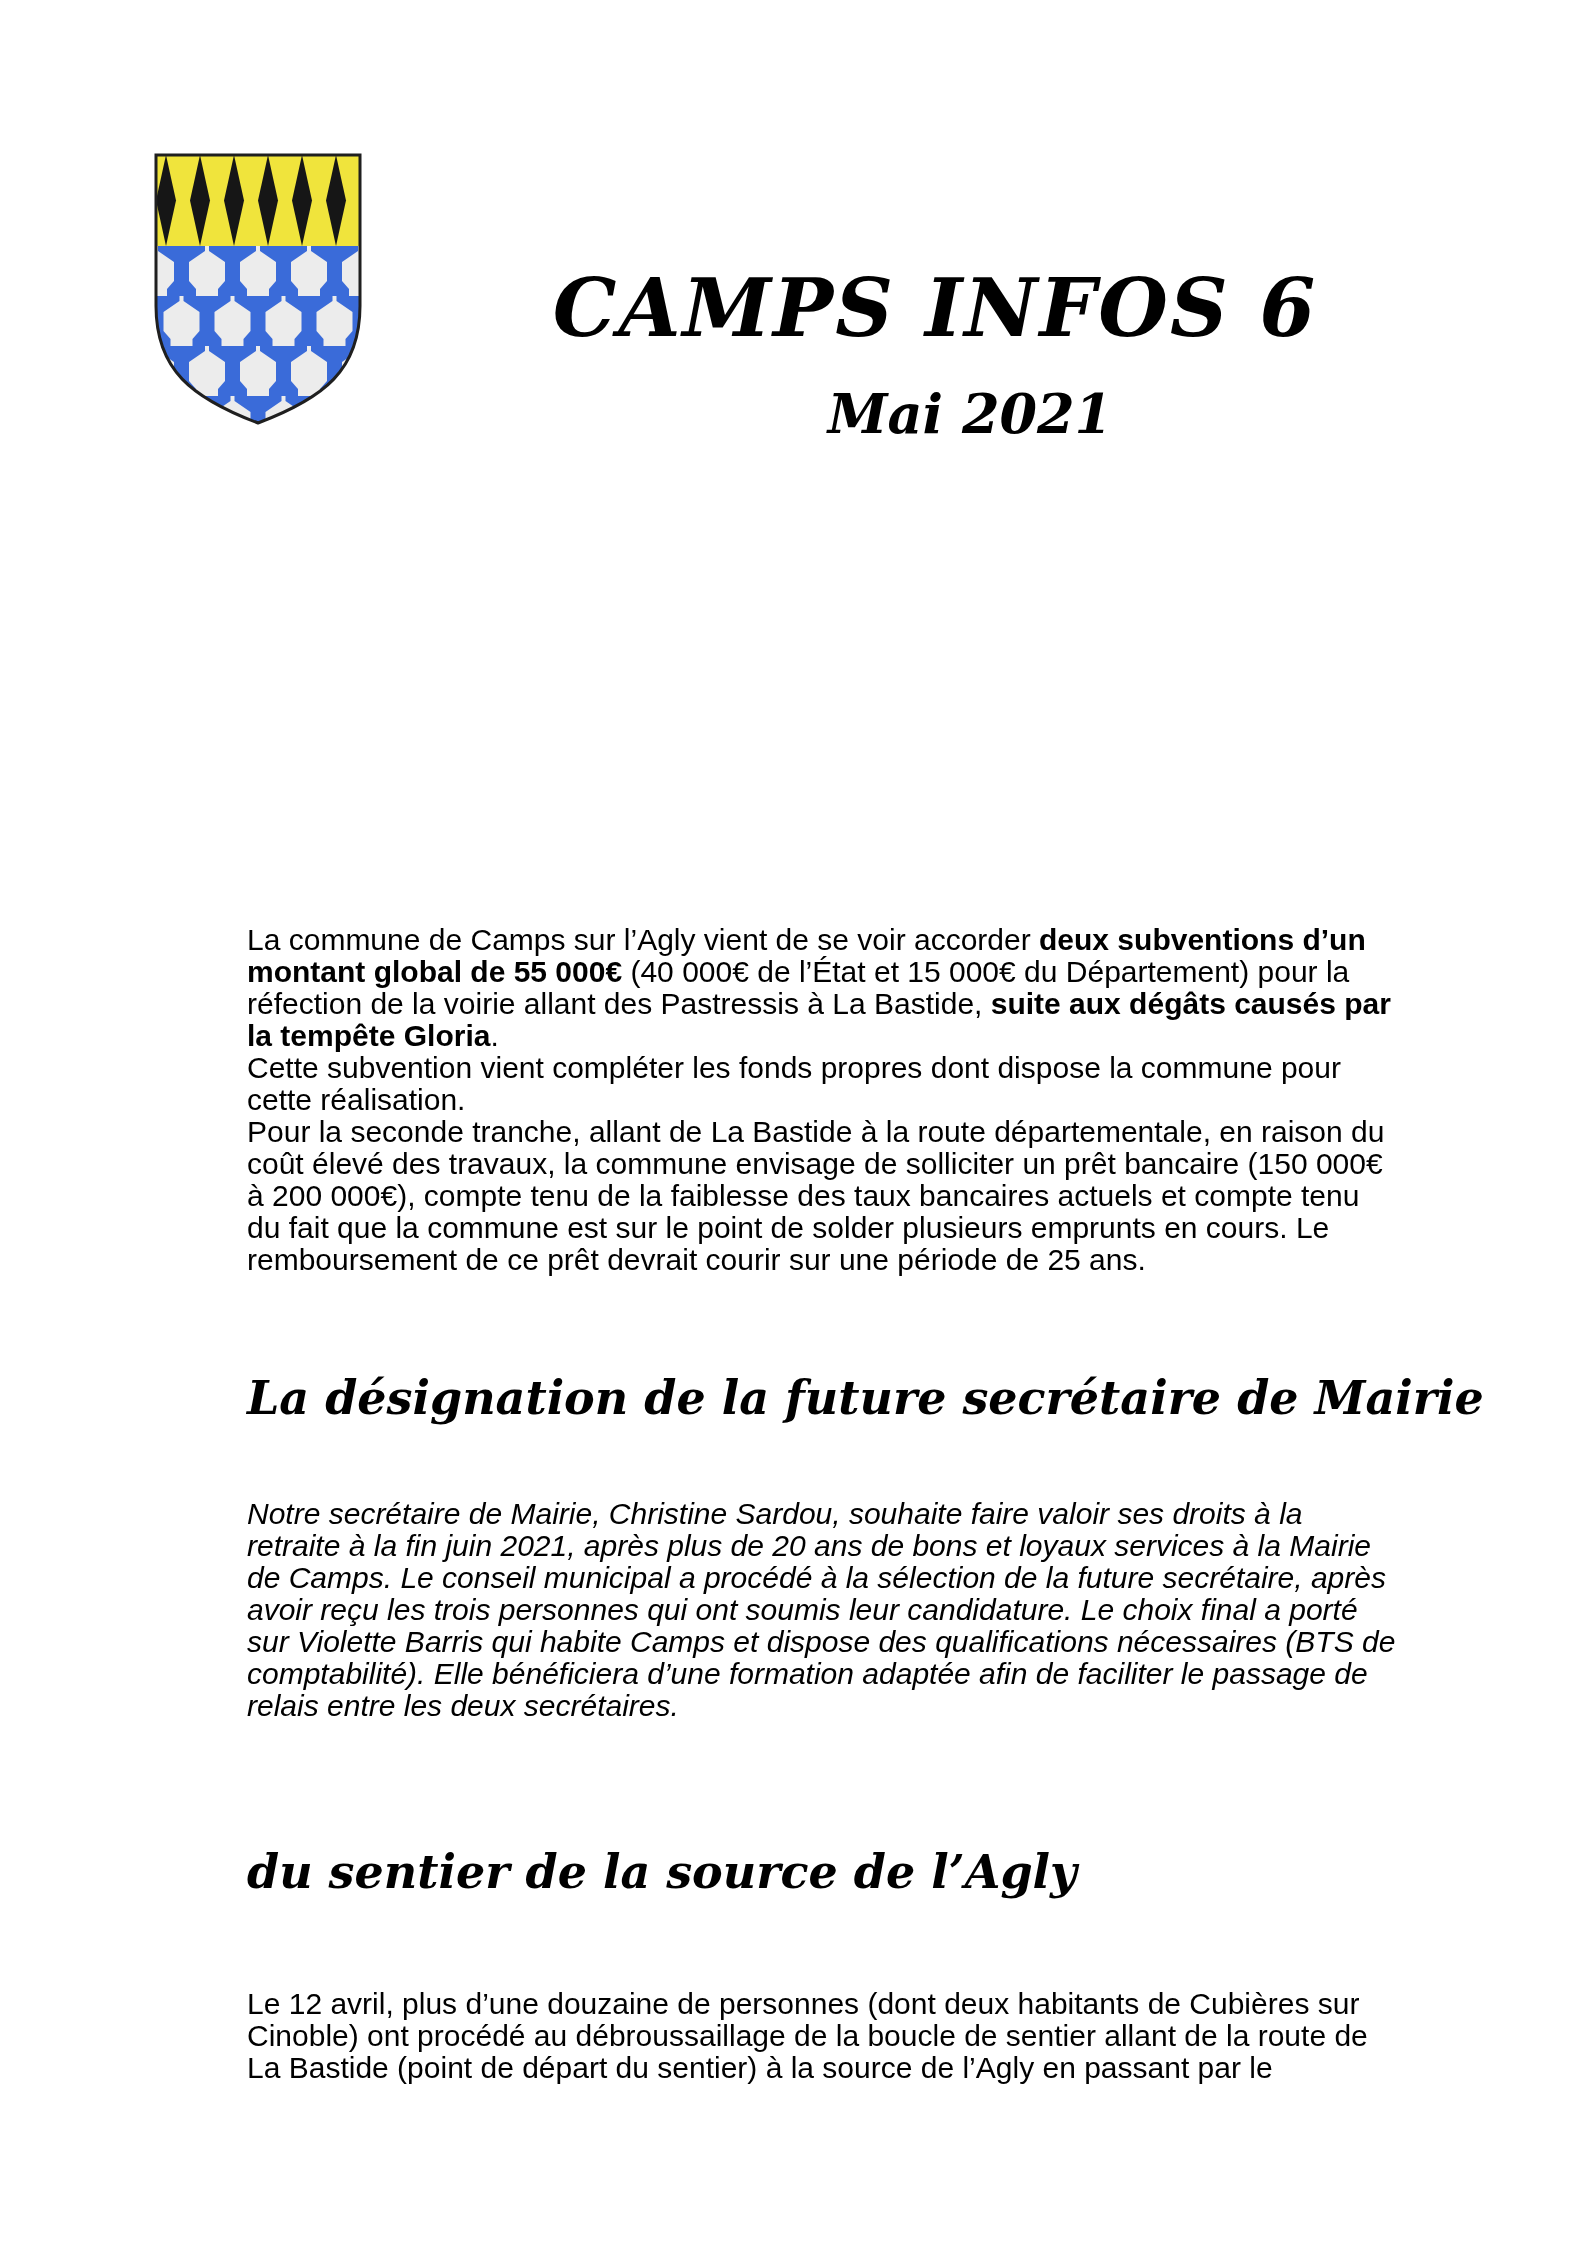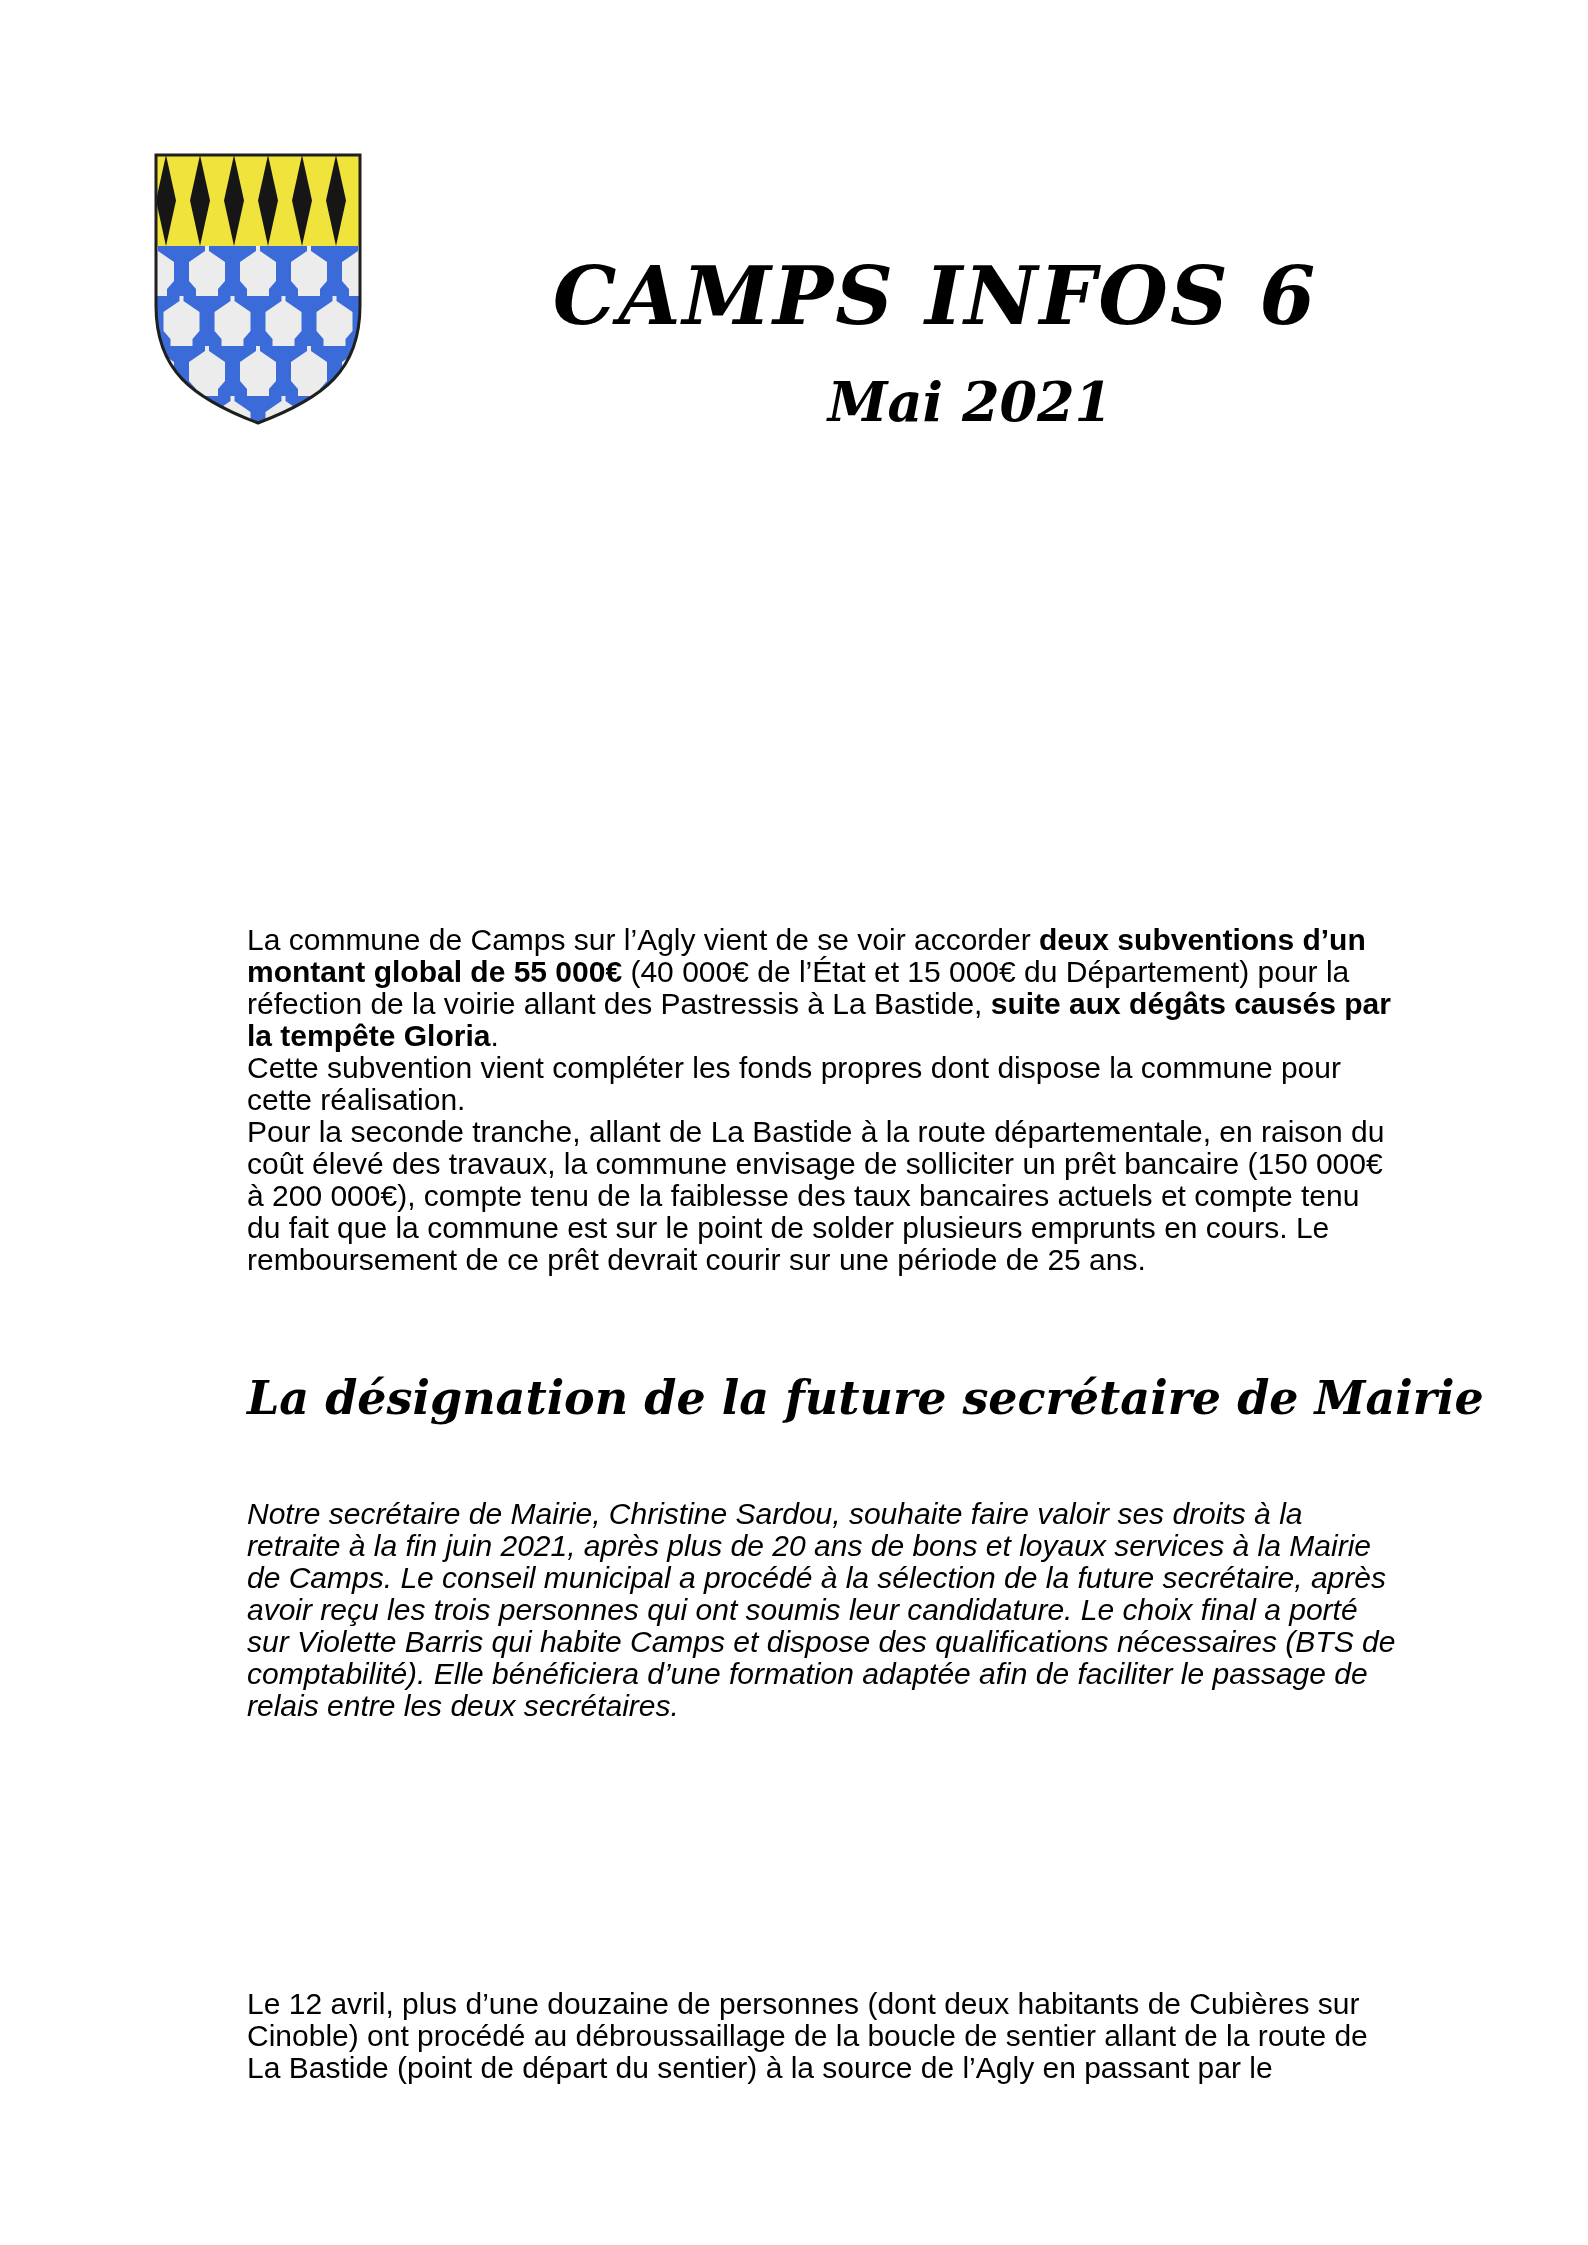--- a/index.html
+++ b/index.html
@@ -18,21 +18,21 @@
     position:absolute;
     left:148px;
     top:150px;
     width:220px;
     height:278px;
   }
   
   .masthead{
     position:absolute;
     left:340px;
-    top:246px;
+    top:258px;
     width:1190px;
     text-align:center;
   }
   .title{
     font-family:"DejaVu Serif", serif;
     font-style:italic;
     font-weight:bold;
     font-size:80px;
     line-height:100px;
     letter-spacing:2px;
@@ -123,18 +123,19 @@
   </div>
 
   <div class="section heading" id="s2-head">
     <span class="hline">La désignation de la future secrétaire de Mairie</span>
   </div>
   <div class="bodytext" id="s2-body">
     <p><span>Notre secrétaire de Mairie, Christine Sardou, souhaite faire valoir ses droits à la retraite à la fin juin 2021, après plus de 20 ans de bons et loyaux services à la Mairie de Camps. Le conseil municipal a procédé à la sélection de la future secrétaire, après avoir reçu les trois personnes qui ont soumis leur candidature. Le choix final a porté sur Violette Barris  qui habite Camps et dispose des qualifications nécessaires (BTS de comptabilité). Elle bénéficiera d’une formation adaptée afin de faciliter le passage de relais entre les deux secrétaires.</span></p>
   </div>
 
   <div class="section heading" id="s3-head">
+    <span class="hline">du sentier de la source de l’Agly</span>
   </div>
   <div class="bodytext" id="s3-body">
     <p><span>Le 12 avril, plus d’une douzaine de personnes (dont deux habitants de Cubières sur Cinoble) ont procédé au débroussaillage de la boucle de sentier allant de la route de La Bastide (point de départ du sentier) à la source de l’Agly en passant par le</span></p>
   </div>
 
 </div>
 
 </body></html>

